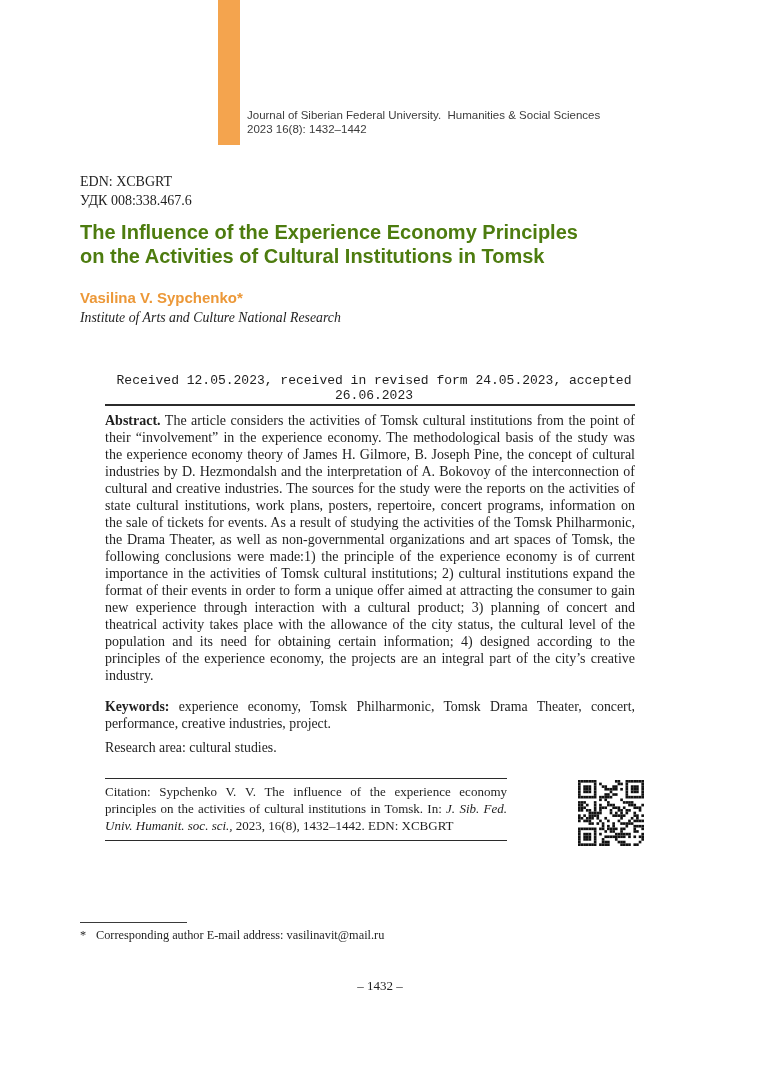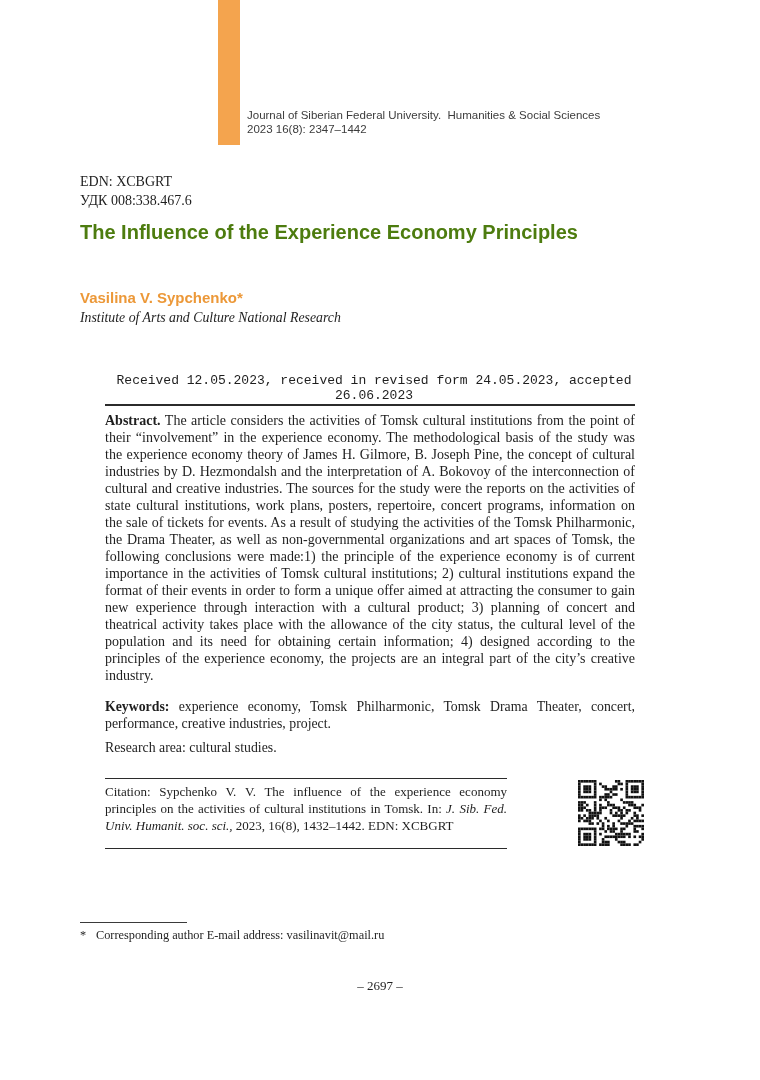--- a/index.html
+++ b/index.html
@@ -36,48 +36,49 @@
     font-size:14px;line-height:17px;text-align:justify;}
   .abstract-block p{margin:0 0 12px 0;}
 
   .keywords-block{left:105px;top:698px;width:530px;
     font-size:13.8px;line-height:17px;text-align:justify;}
   .research-area{left:105px;top:740px;width:530px;font-size:13.8px;}
 
   
   .citation-block{left:105px;top:778px;width:402px;
     border-top:1.6px solid #2b2b2b;border-bottom:1.6px solid #2b2b2b;
-    padding:4px 0 14px 0;font-size:13px;line-height:17px;text-align:justify;}
+    padding:4px 0 6px 0;font-size:13px;line-height:17px;text-align:justify;}
   .citation-block i{font-style:italic;}
 
   .qr{left:578px;top:780px;width:66px;height:66px;}
 
   
   .footer-rule{left:80px;top:922px;width:107px;border-top:1.2px solid #3a3a3a;}
   .footer-lines{left:80px;top:928px;width:560px;font-size:12.3px;line-height:15.5px;}
   .footer-lines .sym{display:inline-block;width:16px;}
   .page-number{left:0;top:978px;width:760px;text-align:center;font-size:13px;}
 </style>
 </head>
 <body>
 
 <div class="abs accent-bar"></div>
 
 <div class="abs journal-head">
   <div>Journal of Siberian Federal University.&nbsp; Humanities &amp; Social Sciences</div>
-  <div>2023 16(8): 2347–1442</div>
+  <div>2023 16(8): 1432–1442</div>
 </div>
 
 <div class="abs ids">
   <div>EDN: XCBGRT</div>
   <div>УДК 008:338.467.6</div>
 </div>
 
 <div class="abs title">
   <div>The Influence of the Experience Economy Principles</div>
+  <div>on the Activities of Cultural Institutions in Tomsk</div>
 </div>
 
 <div class="abs author-name">Vasilina V. Sypchenko*</div>
 <div class="abs affiliation">
   <div>Institute of Arts and Culture National Research</div>
 </div>
 
 <div class="abs received">Received 12.05.2023, received in revised form 24.05.2023, accepted 26.06.2023</div>
 
 <div class="abs abstract-block">
@@ -387,13 +388,13 @@
       <rect x="50.16" y="63.36" width="2.64" height="2.64"></rect>
       <rect x="55.44" y="63.36" width="2.64" height="2.64"></rect>
       <rect x="58.08" y="63.36" width="2.64" height="2.64"></rect>
     </svg></div>
 
 <div class="abs footer-rule"></div>
 <div class="abs footer-lines">
   <div><span class="sym">*</span><span>Corresponding author E-mail address: vasilinavit@mail.ru</span></div>
 </div>
 
-<div class="abs page-number">– 2697 –</div>
+<div class="abs page-number">– 1432 –</div>
 
 </body></html>

